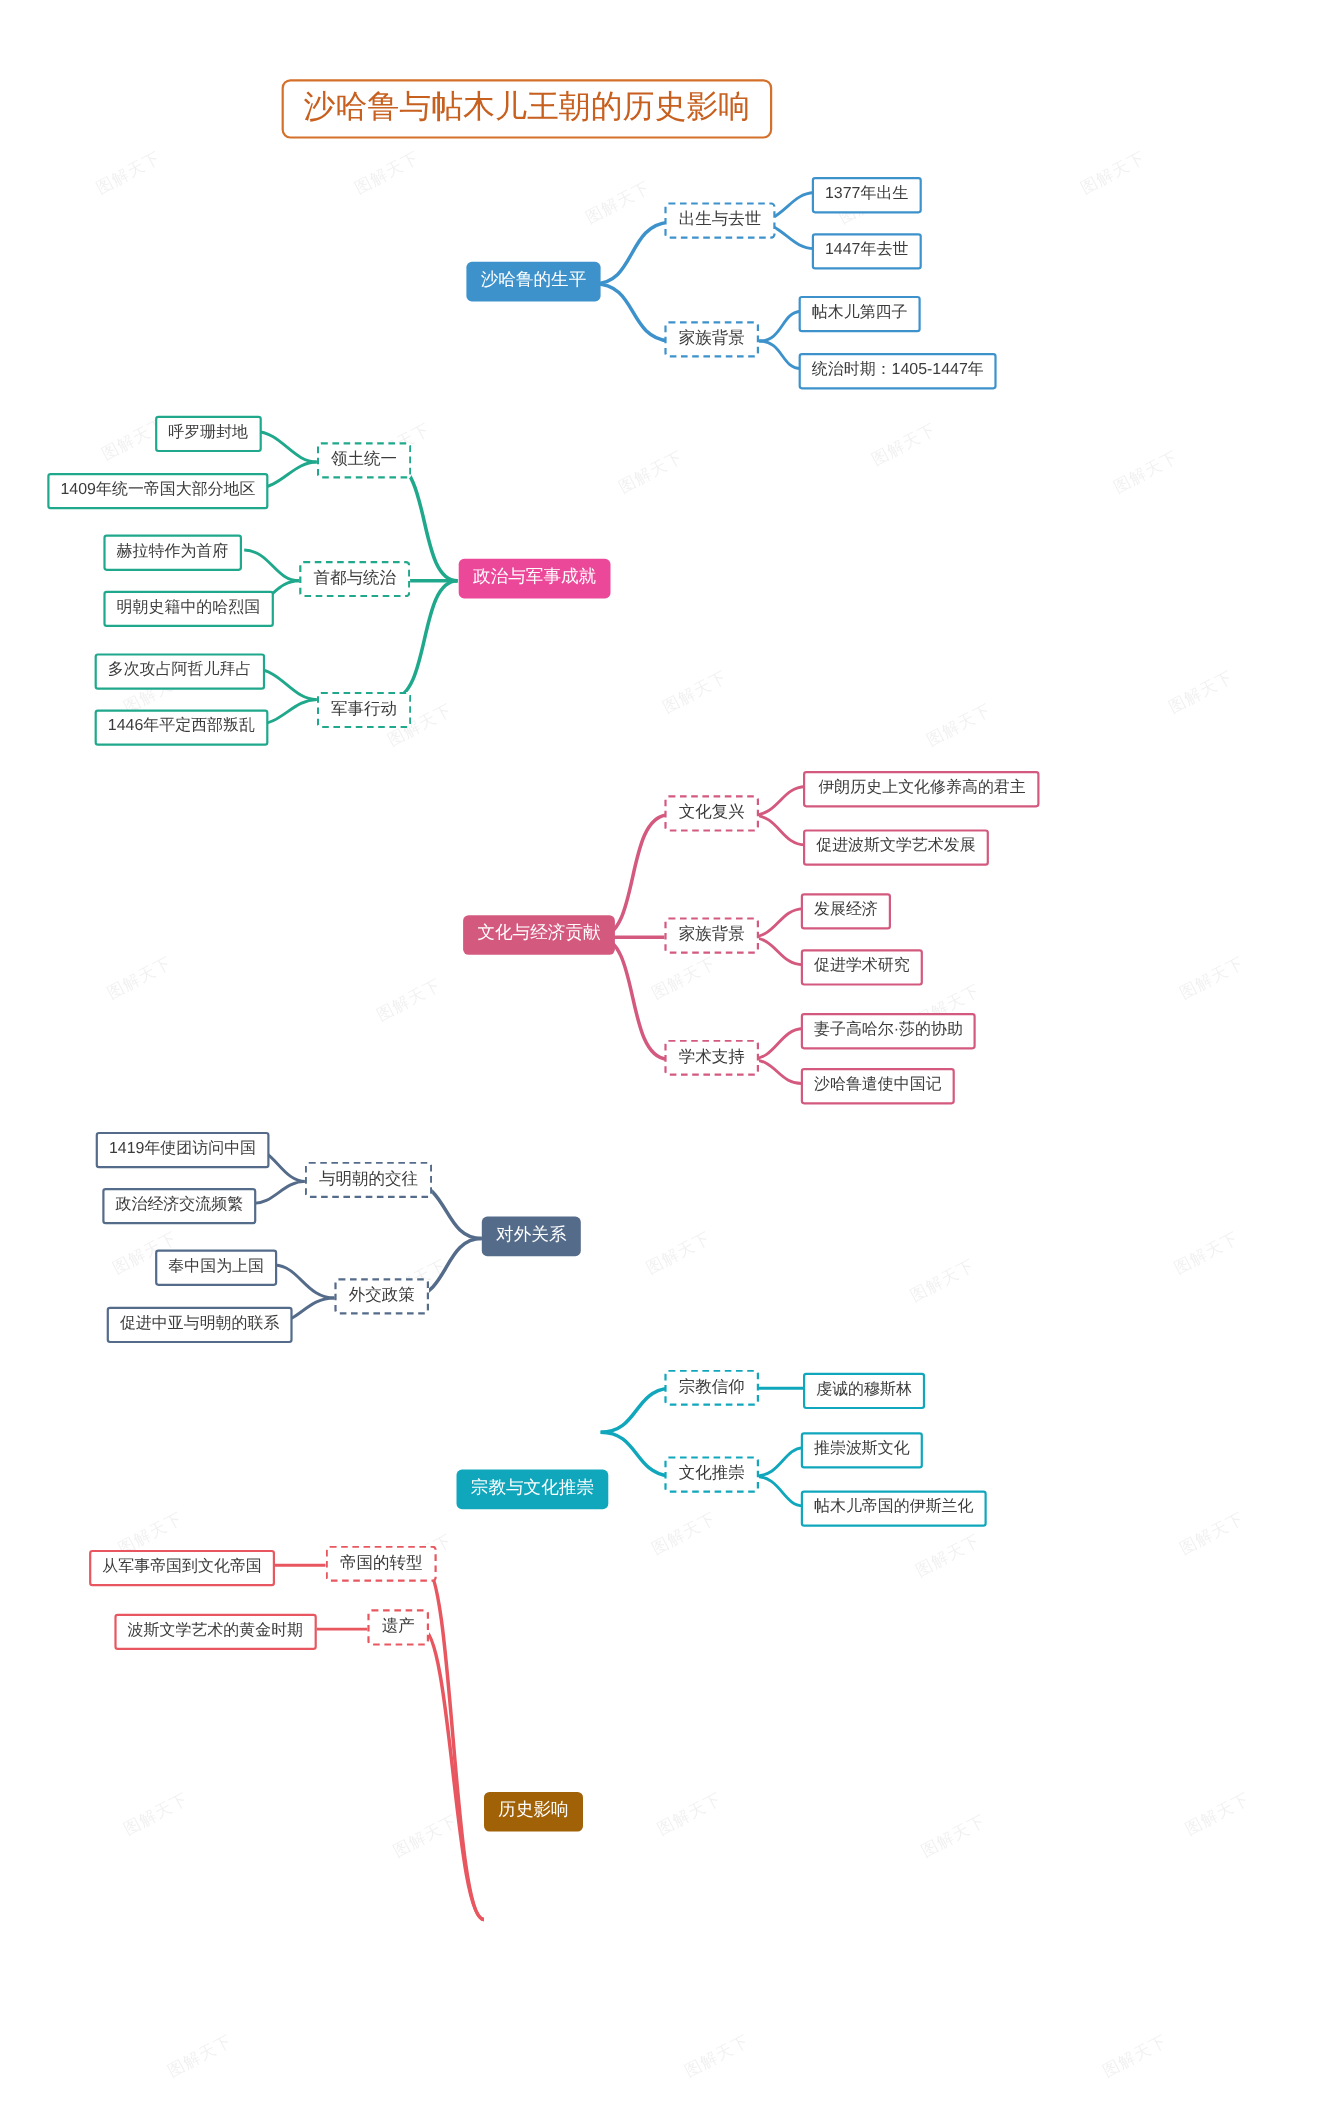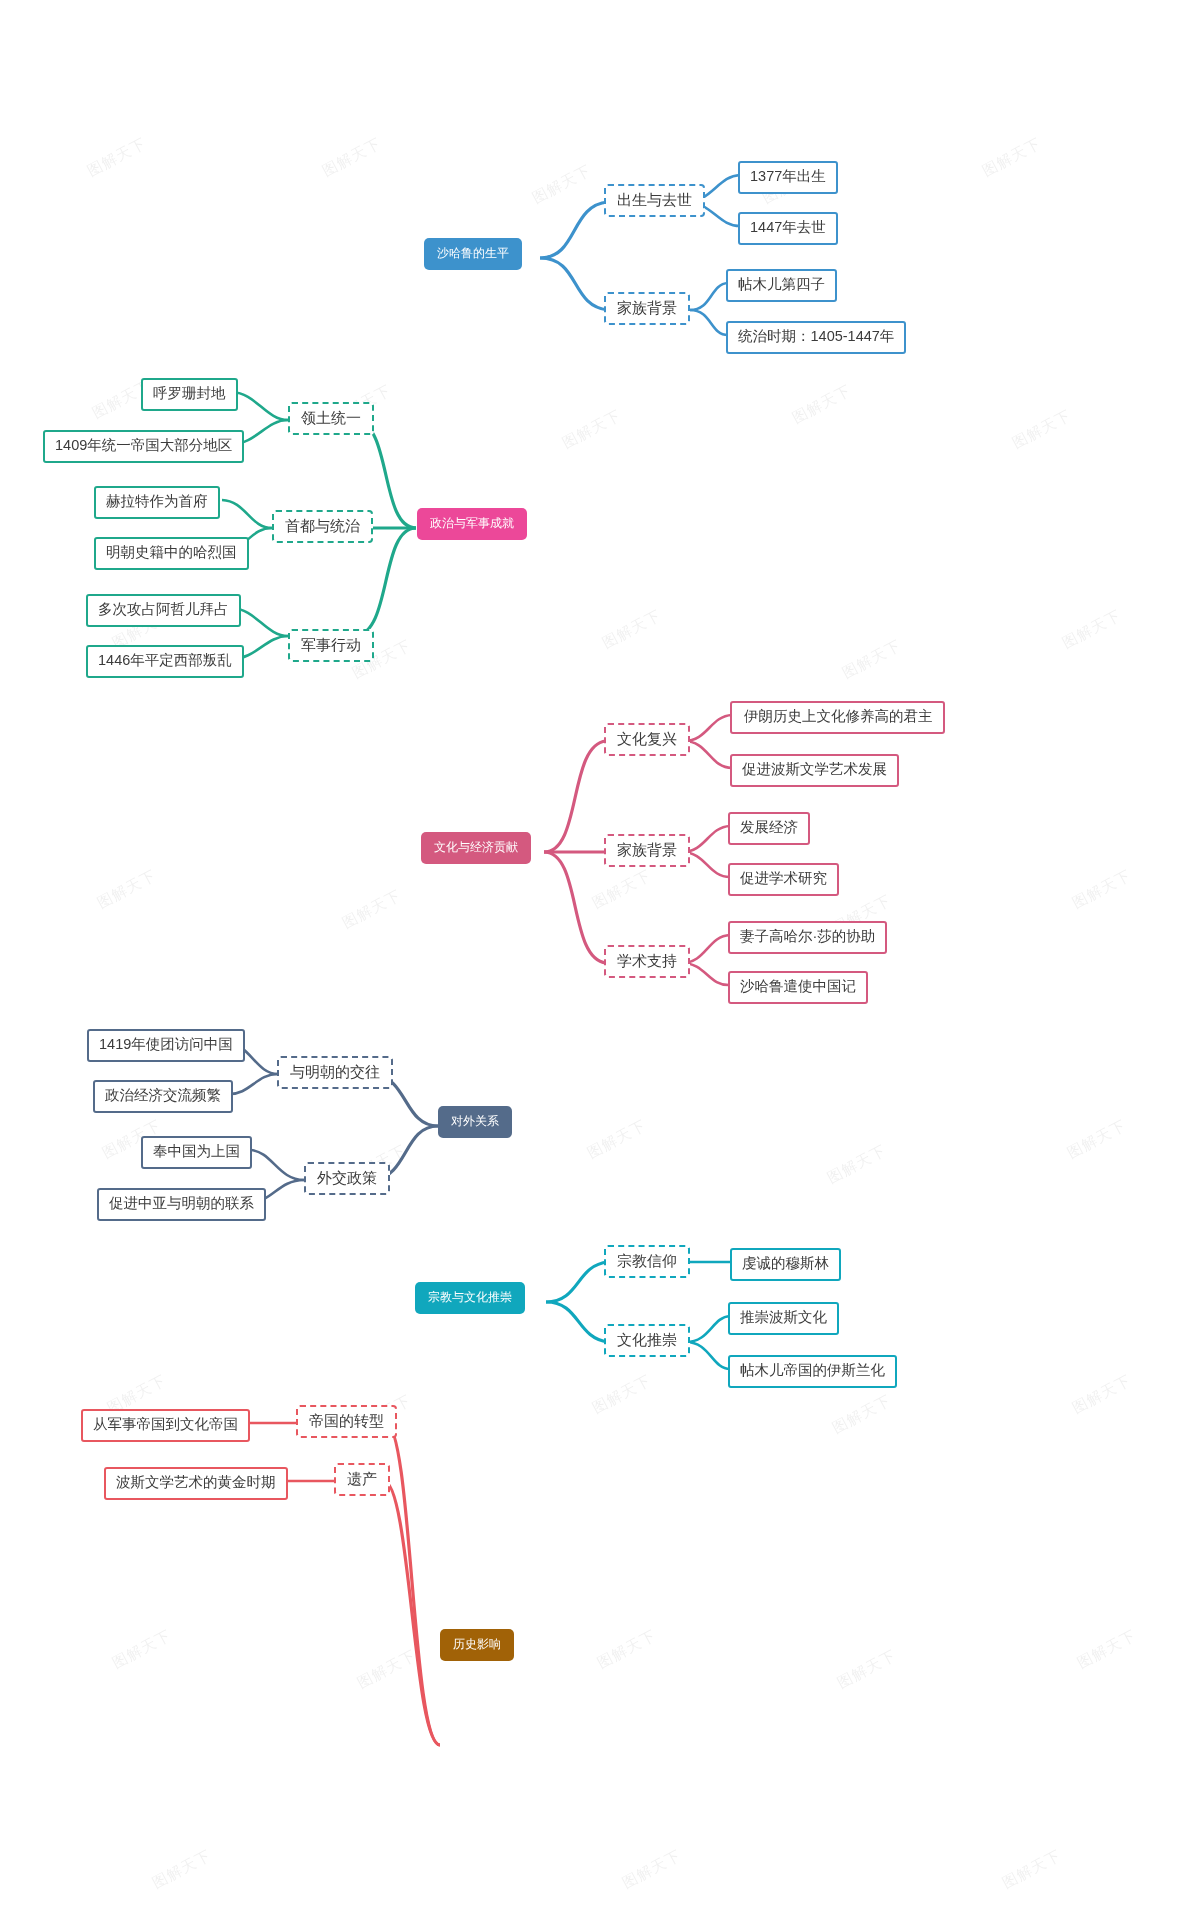--- a/index.html
+++ b/index.html
@@ -52,21 +52,21 @@
     color: #c75f1e;
     font-size: 29px;
     padding: 9px 18px 12px 18px;
     background: #fff;
     font-weight: 500;
   }
   
   .branch {
     border-radius: 5px;
     color: #ffffff;
-    font-size: 12px;
+    font-size: 16px;
     padding: 9px 13px 11px 13px;
   }
   
   .sub {
     border: 2px dashed;
     border-radius: 4px;
     color: #3b3b3b;
     font-size: 15px;
     padding: 6px 11px 8px 11px;
     background: #fff;
@@ -190,20 +190,21 @@
   <div class="wm" style="left:1070px;top:1385px;">图解天下</div>
   <div class="wm" style="left:110px; top:1640px;">图解天下</div>
   <div class="wm" style="left:355px; top:1660px;">图解天下</div>
   <div class="wm" style="left:595px; top:1640px;">图解天下</div>
   <div class="wm" style="left:835px; top:1660px;">图解天下</div>
   <div class="wm" style="left:1075px;top:1640px;">图解天下</div>
   <div class="wm" style="left:150px; top:1860px;">图解天下</div>
   <div class="wm" style="left:620px; top:1860px;">图解天下</div>
   <div class="wm" style="left:1000px;top:1860px;">图解天下</div>
 
+  <div class="node root" style="left:256px; top:72px;">沙哈鲁与帖木儿王朝的历史影响</div>
 
   <div class="node branch" style="left:424px; top:238px; background:#3d92cc;">沙哈鲁的生平</div>
 
   <div class="node sub" style="left:604px; top:184px; border-color:#3d92cc;">出生与去世</div>
   <div class="node leaf" style="left:738px; top:161px; border-color:#3d92cc;">1377年出生</div>
   <div class="node leaf" style="left:738px; top:212px; border-color:#3d92cc;">1447年去世</div>
 
   <div class="node sub" style="left:604px; top:292px; border-color:#3d92cc;">家族背景</div>
   <div class="node leaf" style="left:726px; top:269px; border-color:#3d92cc;">帖木儿第四子</div>
   <div class="node leaf" style="left:726px; top:321px; border-color:#3d92cc;">统治时期：1405-1447年</div>
@@ -239,21 +240,21 @@
   <div class="node branch" style="left:438px; top:1106px; background:#546b8a;">对外关系</div>
 
   <div class="node sub" style="left:277px; top:1056px; border-color:#546b8a;">与明朝的交往</div>
   <div class="node leaf" style="left:87px;  top:1029px; border-color:#546b8a;">1419年使团访问中国</div>
   <div class="node leaf" style="left:93px;  top:1080px; border-color:#546b8a;">政治经济交流频繁</div>
 
   <div class="node sub" style="left:304px; top:1162px; border-color:#546b8a;">外交政策</div>
   <div class="node leaf" style="left:141px; top:1136px; border-color:#546b8a;">奉中国为上国</div>
   <div class="node leaf" style="left:97px;  top:1188px; border-color:#546b8a;">促进中亚与明朝的联系</div>
 
-  <div class="node branch" style="left:415px; top:1282px; background:#10a7bd;">宗教与文化推崇</div>
+  <div class="node branch" style="left:415px; top:1336px; background:#10a7bd;">宗教与文化推崇</div>
 
   <div class="node sub" style="left:604px; top:1245px; border-color:#10a7bd;">宗教信仰</div>
   <div class="node leaf" style="left:730px; top:1248px; border-color:#10a7bd;">虔诚的穆斯林</div>
 
   <div class="node sub" style="left:604px; top:1324px; border-color:#10a7bd;">文化推崇</div>
   <div class="node leaf" style="left:728px; top:1302px; border-color:#10a7bd;">推崇波斯文化</div>
   <div class="node leaf" style="left:728px; top:1355px; border-color:#10a7bd;">帖木儿帝国的伊斯兰化</div>
 
   <div class="node branch" style="left:440px; top:1629px; background:#a16207;">历史影响</div>
 

